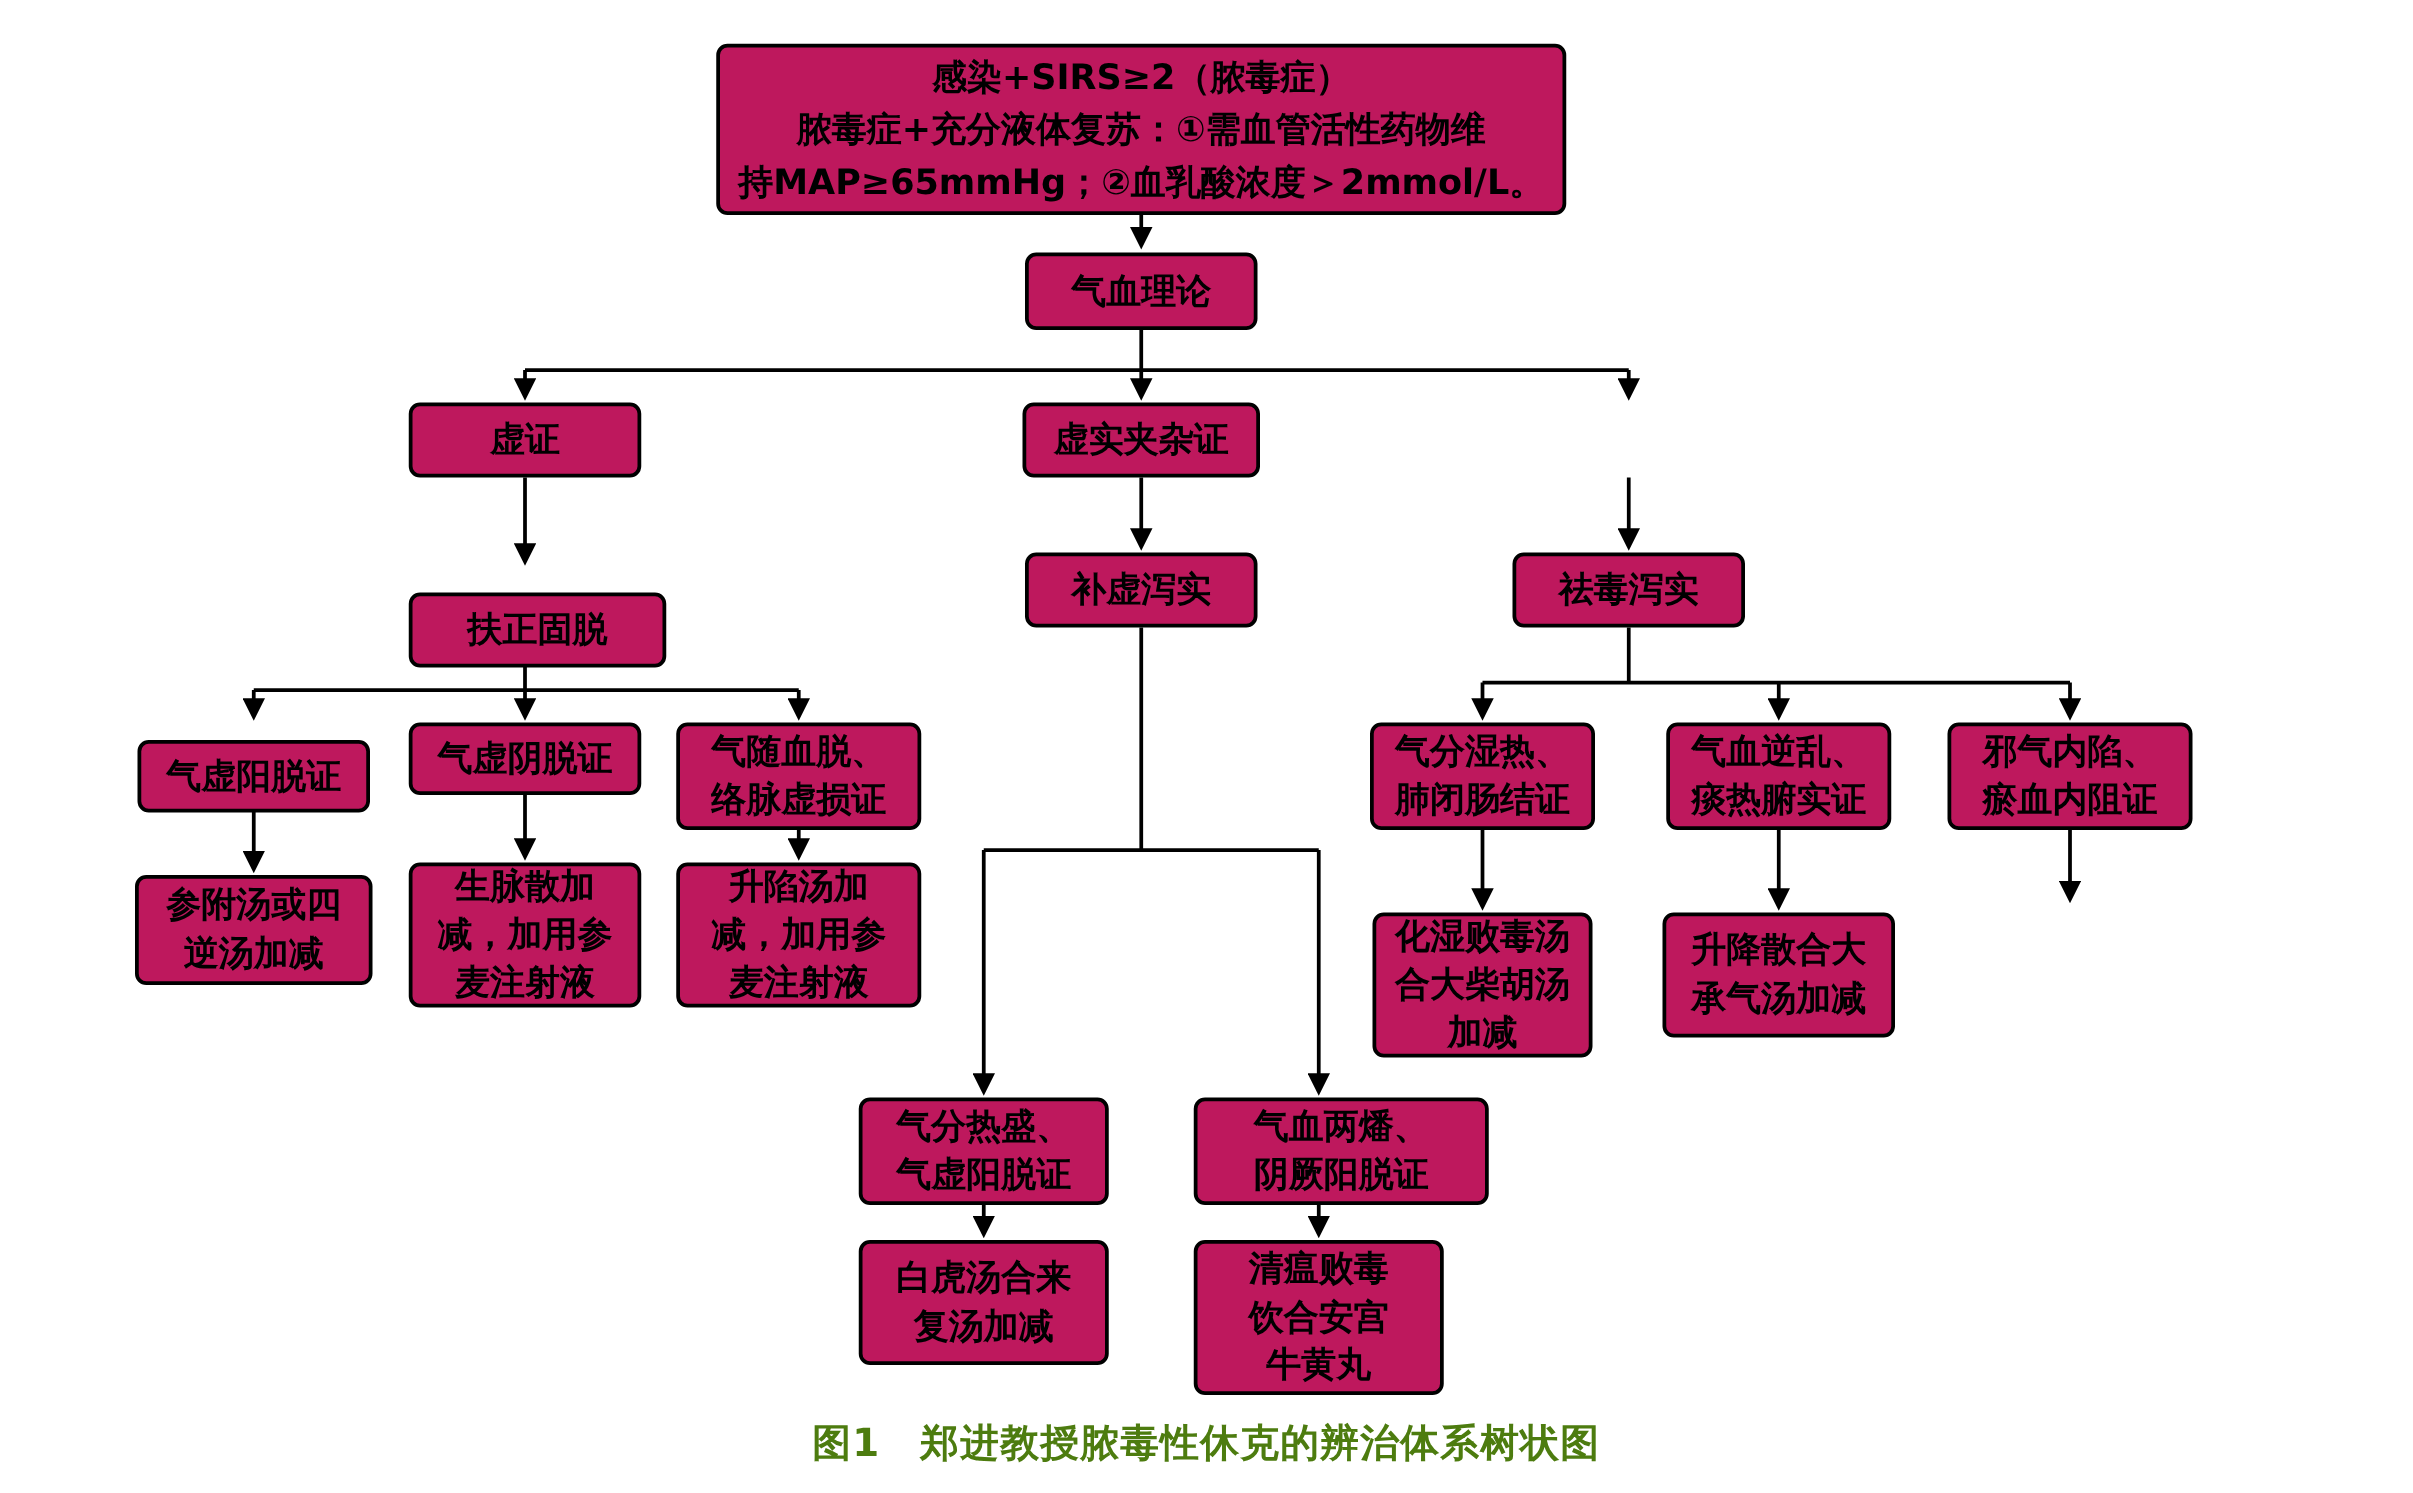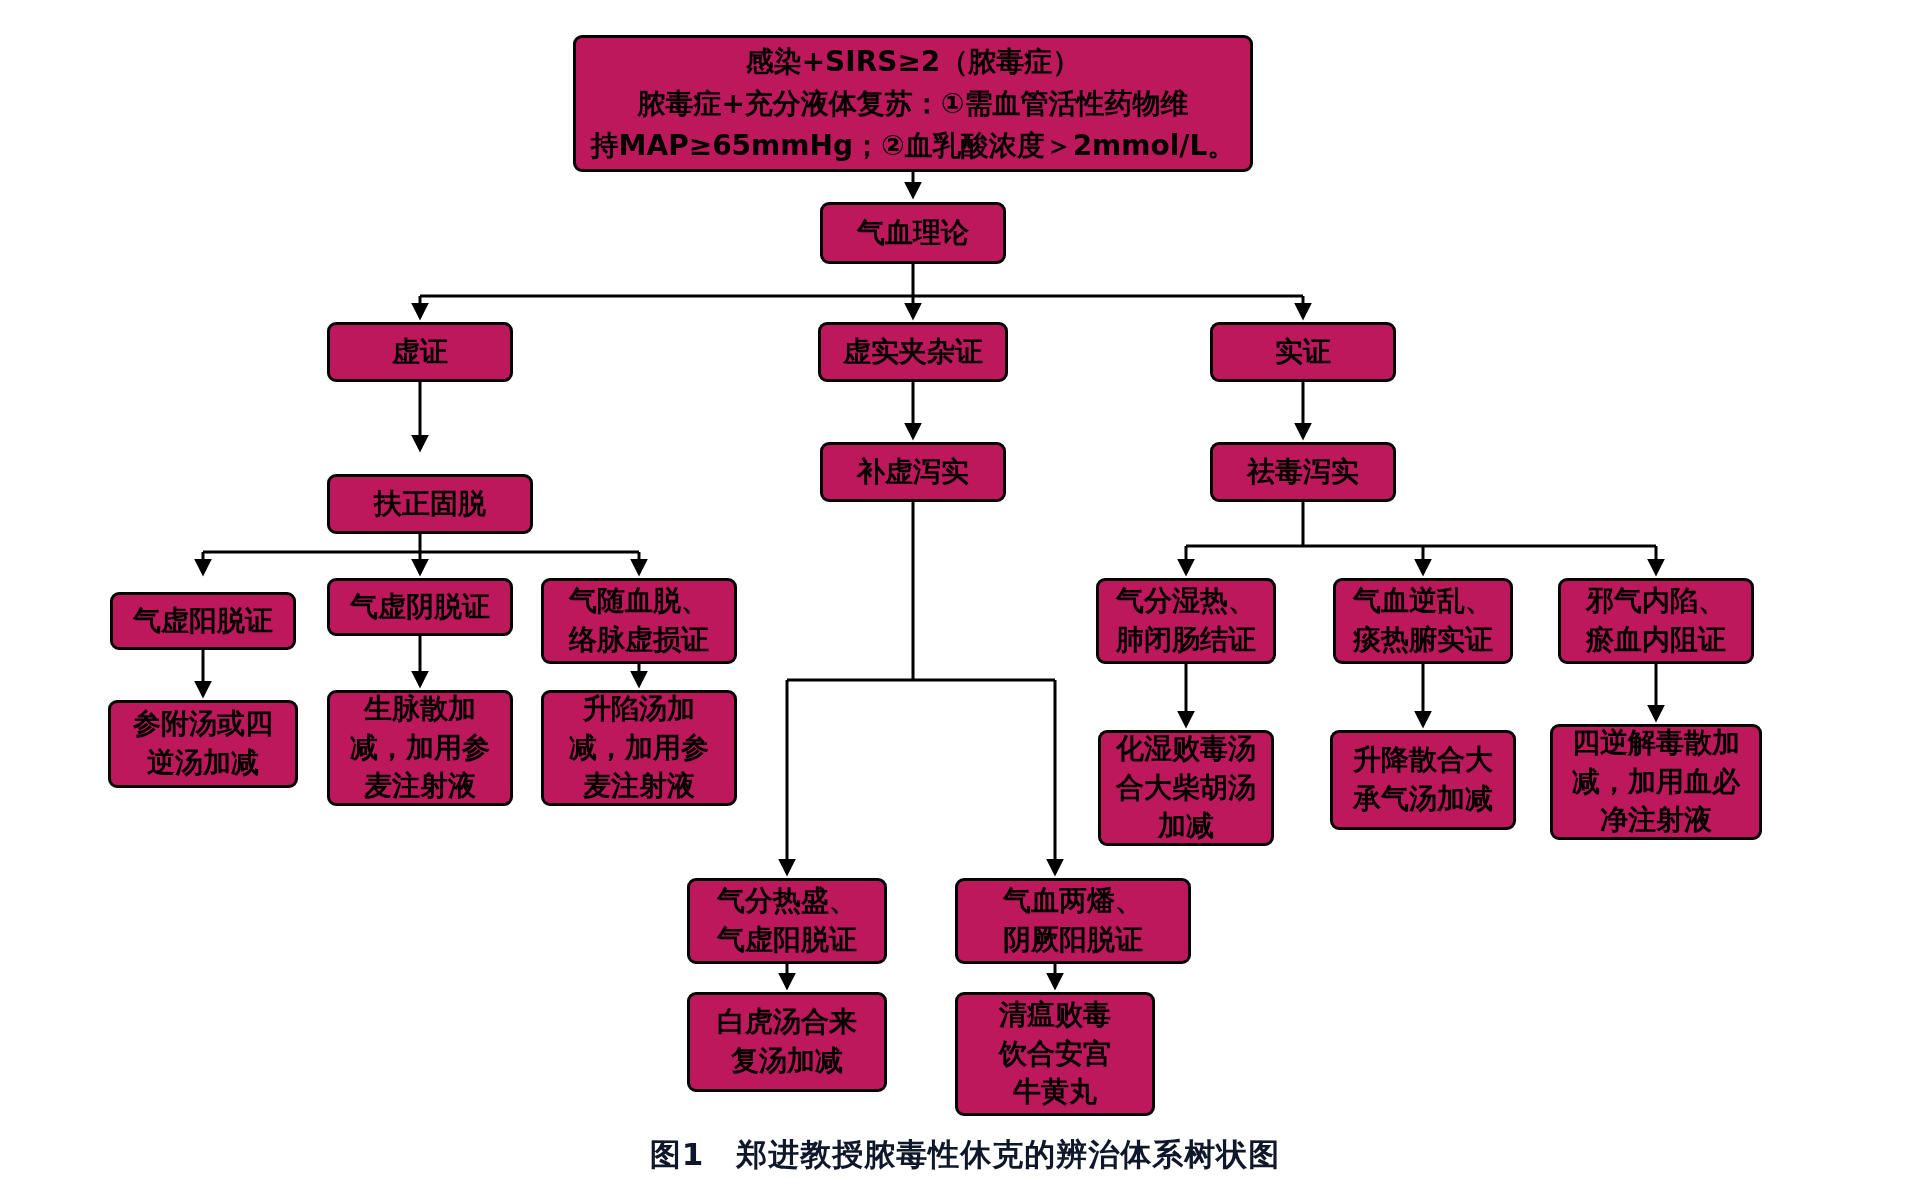--- a/index.html
+++ b/index.html
@@ -34,21 +34,21 @@
     padding: 2px 6px;
   }
   .node.root { font-size: 28px; line-height: 1.5; }
   .caption {
     position: absolute;
     left: 0; right: 0;
     top: 1134px;
     text-align: center;
     font-size: 31px;
     font-weight: 700;
-    color: #0f172a;
+    color: #4d7c0f;
     letter-spacing: 1px;
   }
 </style>
 </head>
 <body>
 
 <div class="canvas">
 
   <svg class="connectors" width="1930" height="1194" viewBox="0 0 1930 1194" xmlns="http://www.w3.org/2000/svg">
     <defs>
@@ -98,21 +98,20 @@
   </svg>
 
   <div class="node root" style="left:573px; top:35px; width:680px; height:137px;">感染+SIRS≥2（脓毒症）
 脓毒症+充分液体复苏：①需血管活性药物维
 持MAP≥65mmHg；②血乳酸浓度＞2mmol/L。</div>
 
   <div class="node" style="left:820px; top:202px; width:186px; height:62px;">气血理论</div>
 
   <div class="node" style="left:327px; top:322px; width:186px; height:60px;">虚证</div>
   <div class="node" style="left:818px; top:322px; width:190px; height:60px;">虚实夹杂证</div>
-  <div class="node" style="left:1210px; top:322px; width:186px; height:60px;">实证</div>
 
   <div class="node" style="left:327px; top:474px; width:206px; height:60px;">扶正固脱</div>
   <div class="node" style="left:820px; top:442px; width:186px; height:60px;">补虚泻实</div>
   <div class="node" style="left:1210px; top:442px; width:186px; height:60px;">祛毒泻实</div>
 
   <div class="node" style="left:110px; top:578px; width:186px; height:58px;margin-top:14px;">气虚阳脱证</div>
   <div class="node" style="left:327px; top:578px; width:186px; height:58px;">气虚阴脱证</div>
   <div class="node" style="left:541px; top:578px; width:196px; height:86px;">气随血脱、
 络脉虚损证</div>
 
@@ -141,19 +140,16 @@
   <div class="node" style="left:1333px; top:578px; width:180px; height:86px;">气血逆乱、
 痰热腑实证</div>
   <div class="node" style="left:1558px; top:578px; width:196px; height:86px;">邪气内陷、
 瘀血内阻证</div>
 
   <div class="node" style="left:1098px; top:730px; width:176px; height:116px;">化湿败毒汤
 合大柴胡汤
 加减</div>
   <div class="node" style="left:1330px; top:730px; width:186px; height:100px;">升降散合大
 承气汤加减</div>
-  <div class="node" style="left:1550px; top:724px; width:212px; height:116px;">四逆解毒散加
-减，加用血必
-净注射液</div>
 
   <div class="caption">图1　郑进教授脓毒性休克的辨治体系树状图</div>
 
 </div>
 
 </body></html>

